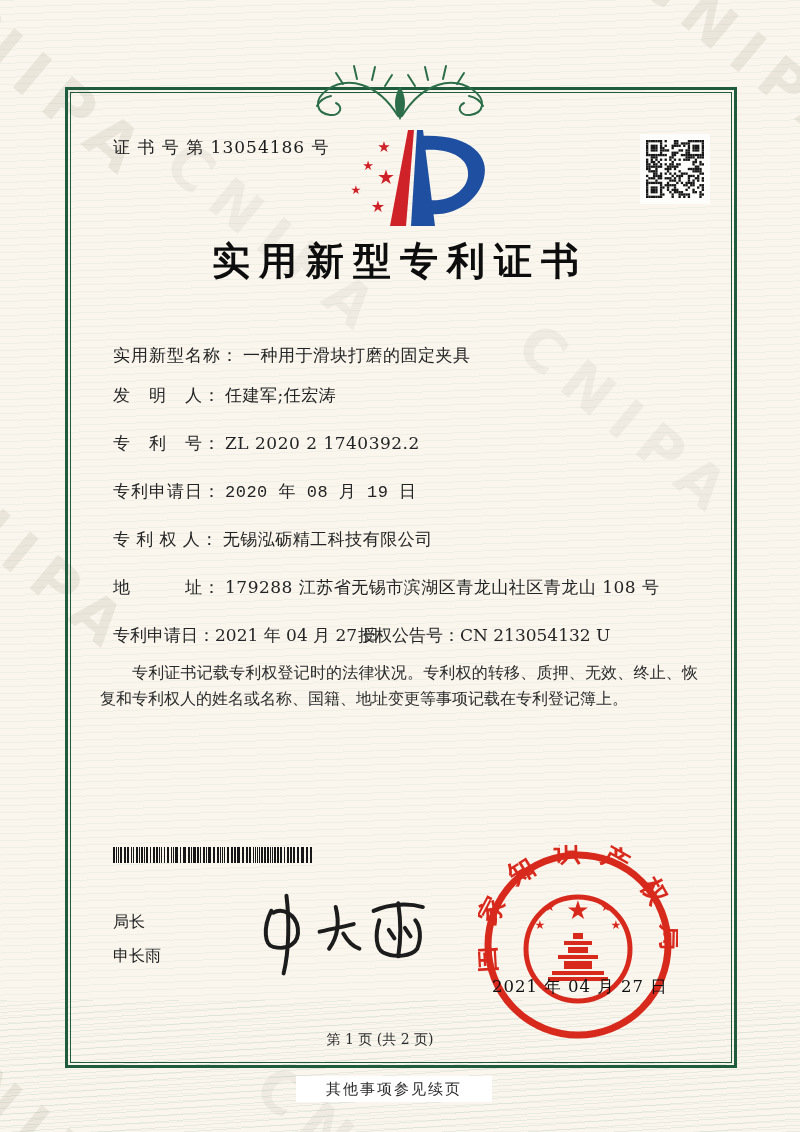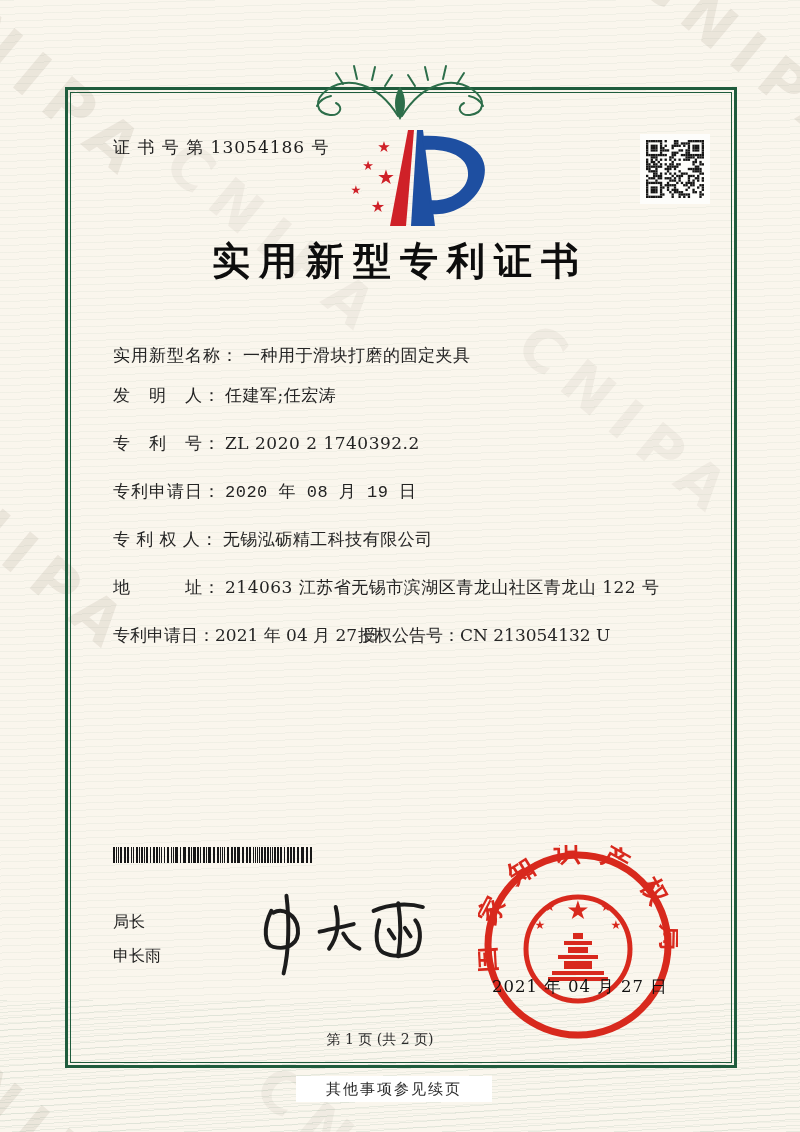--- a/index.html
+++ b/index.html
@@ -465,29 +465,30 @@
 <div class="field-row fr3">
   <span class="field-label">专　利　号：</span><span class="field-value">ZL 2020 2 1740392.2</span>
 </div>
 <div class="field-row fr4">
   <span class="field-label">专利申请日：</span><span class="field-value">2020 年 08 月 19 日</span>
 </div>
 <div class="field-row fr5">
   <span class="field-label">专 利 权 人：</span><span class="field-value">无锡泓砺精工科技有限公司</span>
 </div>
 <div class="field-row fr6">
-  <span class="field-label">地　　　址：</span><span class="field-value">214063 江苏省无锡市滨湖区青龙山社区青龙山 122 号</span>
+  <span class="field-label">地　　　址：</span><span class="field-value">179288 江苏省无锡市滨湖区青龙山社区青龙山 108 号</span>
 </div>
 
 <div class="grant-row">
   <span class="grant-date"><span>专利申请日：</span><span>2021 年 04 月 27 日</span></span>
   <span class="grant-no"><span>授权公告号：</span><span>CN 213054132 U</span></span>
 </div>
 
 <div class="body-text">
+  <p>专利证书记载专利权登记时的法律状况。专利权的转移、质押、无效、终止、恢复和专利权人的姓名或名称、国籍、地址变更等事项记载在专利登记簿上。</p>
 </div>
 
 <div class="barcode" id="barcode">
     <i style="width:2px;background:#171717"></i>
     <i style="width:1px"></i>
     <i style="width:1px;background:#171717"></i>
     <i style="width:1px"></i>
     <i style="width:1px;background:#171717"></i>
     <i style="width:1px"></i>
     <i style="width:2px;background:#171717"></i>

